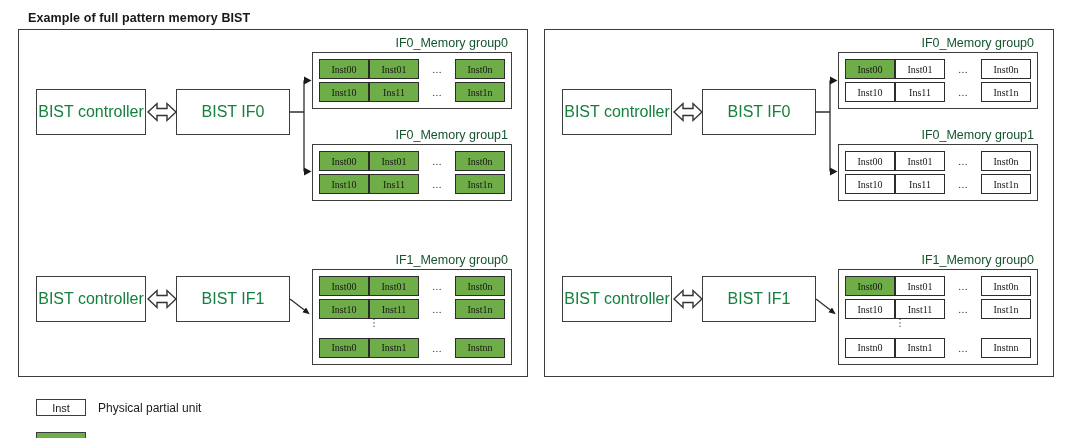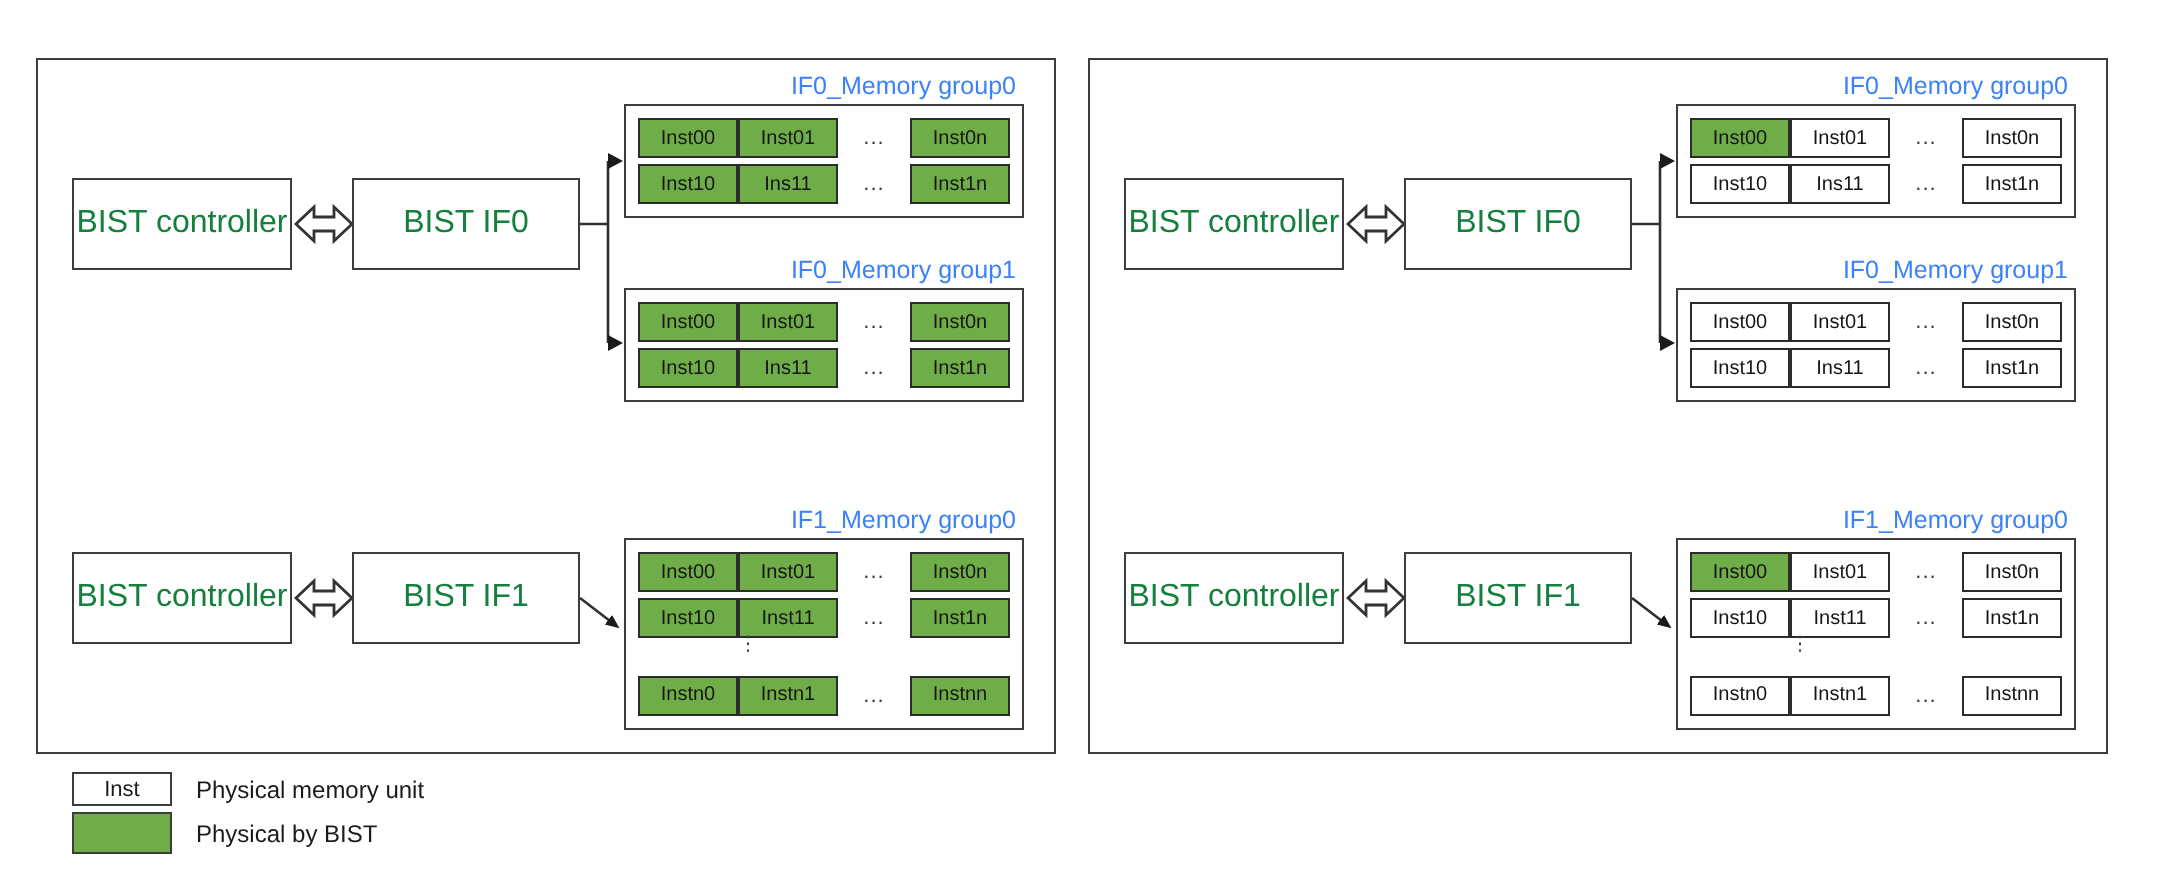--- a/index.html
+++ b/index.html
@@ -11,52 +11,53 @@
   .panel{position:absolute;top:0;width:554px;height:438px;}
   .panel-title{position:absolute;font-size:12.5px;font-weight:bold;color:#181818;white-space:nowrap;letter-spacing:.1px;}
   .frame{position:absolute;border:1.6px solid #3d3d3d;background:#fff;box-sizing:border-box;}
   .node-box{
     position:absolute;border:1.5px solid #3d3d3d;background:#fff;box-sizing:border-box;
     display:flex;align-items:center;justify-content:center;
     font-size:16px;color:#15803d;white-space:nowrap;
   }
   .link-icon{position:absolute;width:30px;height:24px;}
   .conn{position:absolute;left:0;top:0;pointer-events:none;}
-  .group-title{position:absolute;font-size:12.5px;color:#3b82f6;text-align:right;white-space:nowrap;box-sizing:border-box;padding-right:4px;}
+  .group-title{position:absolute;font-size:12.5px;color:#14532d;text-align:right;white-space:nowrap;box-sizing:border-box;padding-right:4px;}
   .group-box{
     position:absolute;border:1.5px solid #3d3d3d;background:#fff;box-sizing:border-box;
-    display:flex;flex-direction:column;justify-content:space-between;padding:6px;
+    display:flex;flex-direction:column;justify-content:space-between;padding:6px;font-family:Liberation Serif, serif;
   }
   .mem-row{display:flex;align-items:center;height:20px;}
   .cell{
     width:50px;height:20px;flex:none;box-sizing:border-box;
     border:1.3px solid #2c2c2c;background:#fff;
     display:flex;align-items:center;justify-content:center;
     font-size:10px;color:#161616;white-space:nowrap;
   }
   .cell.covered{background:var(--covered,#6FAD49);}
   .cell + .cell{margin-left:0;}
   .hdots{flex:1;text-align:center;font-size:11px;color:#3a3a3a;letter-spacing:.5px;}
   .vdots-row{height:12px;position:relative;}
   .vdots{position:absolute;left:50px;top:-5px;font-size:10px;color:#3a3a3a;line-height:1;}
   .legend{position:absolute;left:36px;top:386px;display:flex;flex-direction:column;gap:3px;}
-  .legend-row{display:flex;align-items:center;gap:12px;}
+  .legend-row{display:flex;align-items:center;gap:12px;margin-top:13px;}
   .swatch{
     width:50px;box-sizing:border-box;border:1.5px solid #3d3d3d;background:#fff;
     display:flex;align-items:center;justify-content:center;font-size:11px;color:#1c1c1c;
   }
   .swatch.plain{height:17px;}
   .swatch.covered{height:21px;background:var(--covered,#6FAD49);}
   .legend-label{font-size:12px;color:#1b1b1b;white-space:nowrap;}
 </style>
 </head>
 <body style="--covered: #6FAD49;">
 
 <div id="diagram">
     <div class="panel" style="left: 0px;">
+      <div class="panel-title" style="left: 28px; top: 11px;">Example of full pattern memory BIST</div>
       <div class="frame" style="left: 18px; top: 29px; width: 510px; height: 348px;">
         <div class="node-box" style="left: 17px; top: 59px; width: 110px; height: 46px;">BIST controller</div>
         <div class="link-icon" style="left: 128px; top: 70px;"><svg width="30" height="24" viewBox="0 0 30 24">
             <polygon points="1,12 10,3.5 10,8.5 20,8.5 20,3.5 29,12 20,20.5 20,15.5 10,15.5 10,20.5" fill="#ffffff" stroke="#333333" stroke-width="1.4" stroke-linejoin="miter"></polygon>
           </svg></div>
         <div class="node-box" style="left: 157px; top: 59px; width: 114px; height: 46px;">BIST IF0</div>
         <svg width="510" height="348" class="conn">
           <path d="M271,82 H285 M285,50.5 V141.5" fill="none" stroke="#2f2f2f" stroke-width="1.3"></path>
           <polygon points="285,46.5 292.5,50.5 285,54.5" fill="#1a1a1a"></polygon>
           <polygon points="285,137.5 292.5,141.5 285,145.5" fill="#1a1a1a"></polygon>
@@ -211,19 +212,19 @@
         </div>
       </div>
     </div>
   </div>
 
 <div class="legend">
   <div class="legend-row">
     <div class="swatch plain">
       <span>Inst</span>
     </div>
-    <div class="legend-label">Physical memory unit</div>
+    <div class="legend-label">Physical partial unit</div>
   </div>
   <div class="legend-row">
     <div class="swatch covered"></div>
     <div class="legend-label">Physical by BIST</div>
   </div>
 </div>
 
 </body></html>

